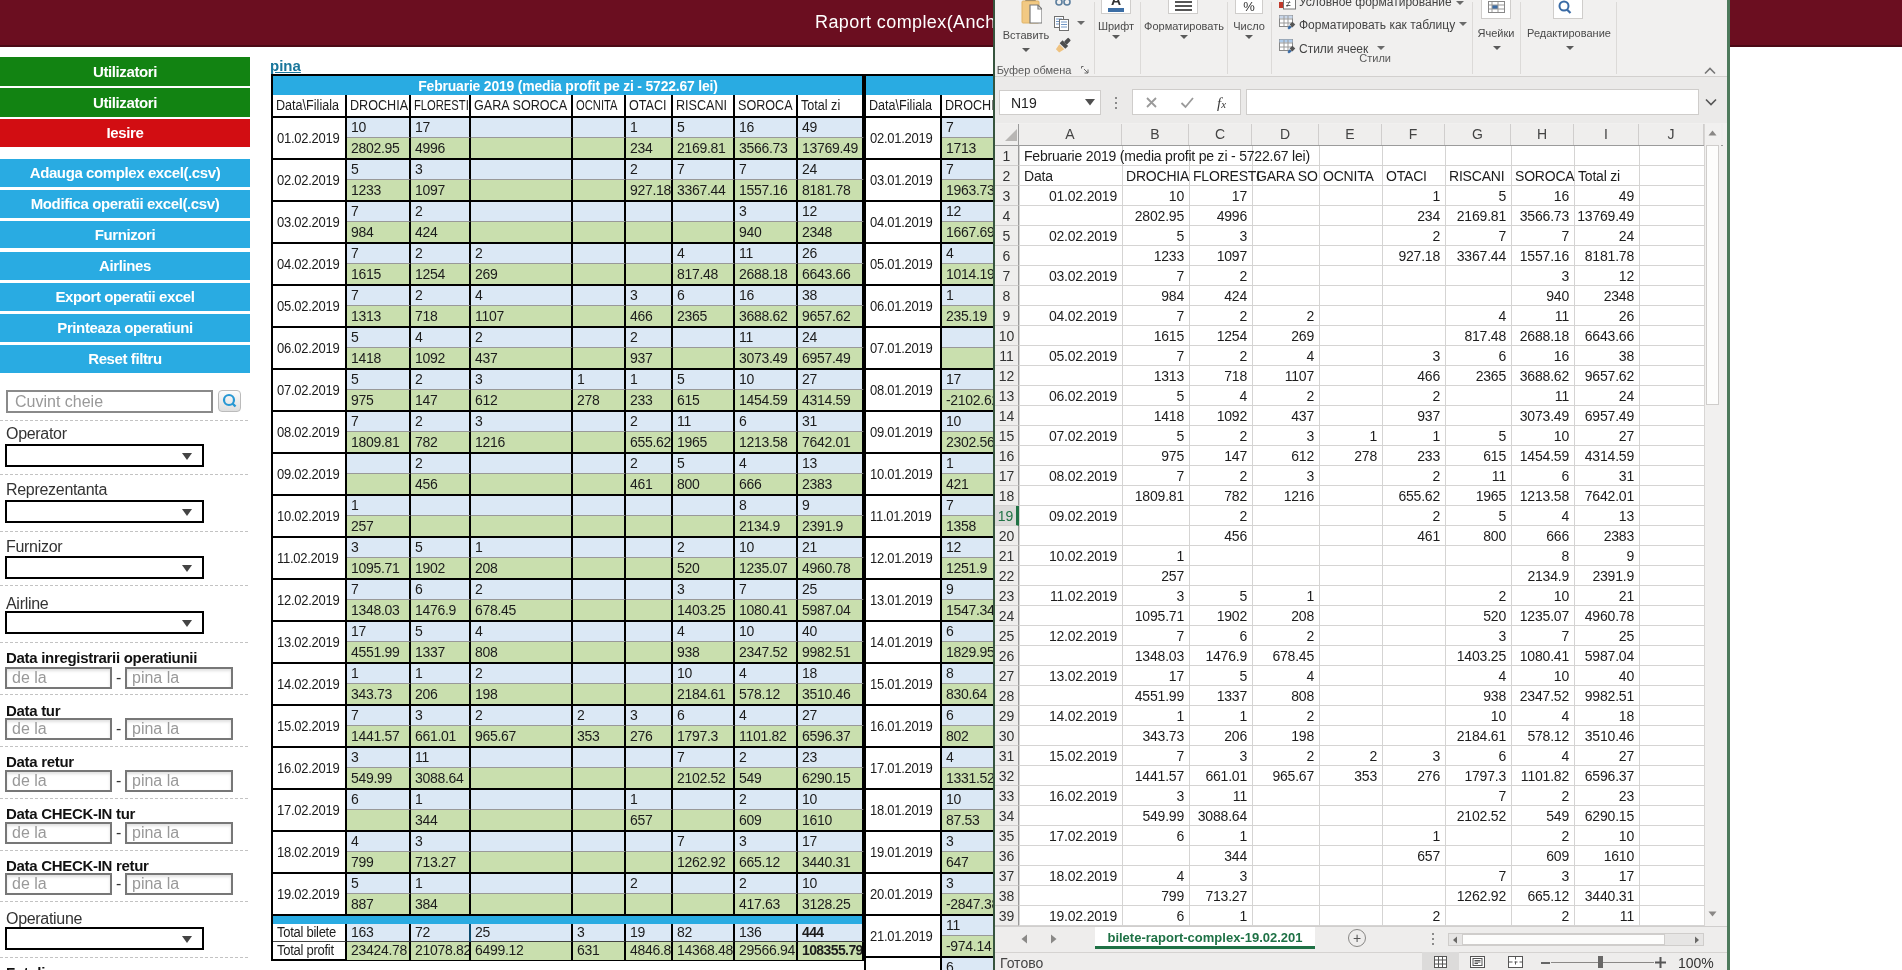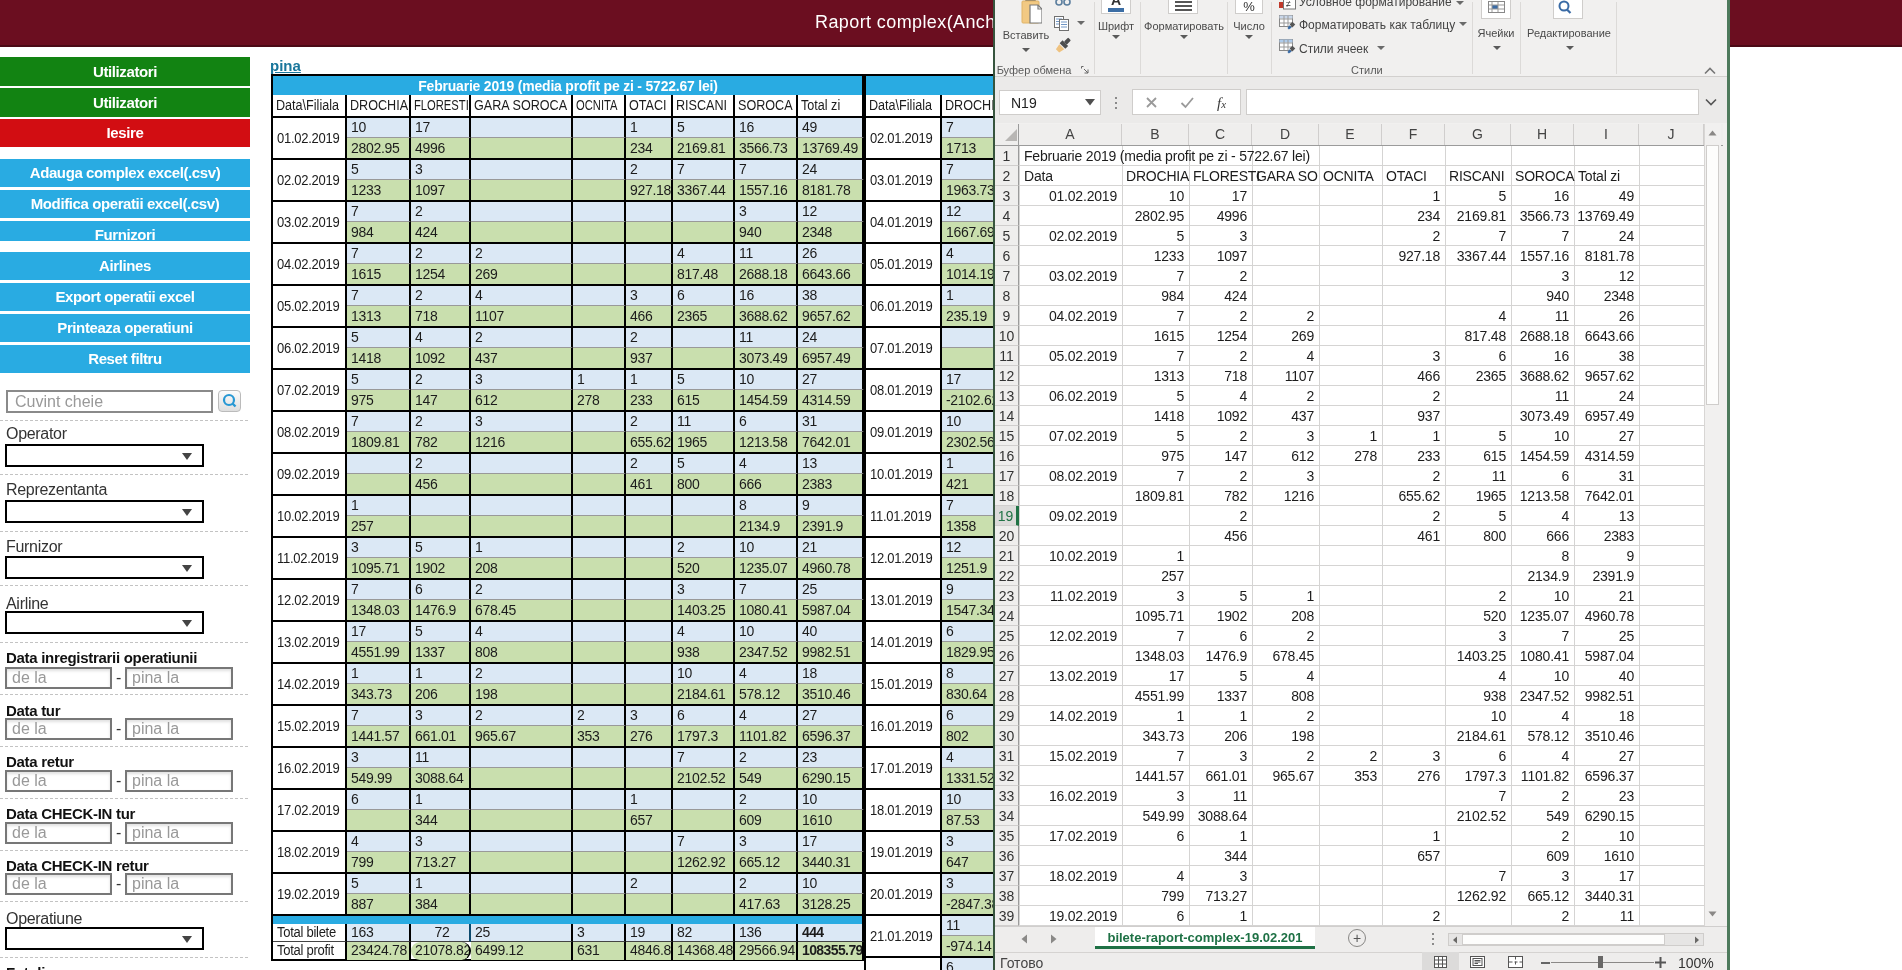--- a/index.html
+++ b/index.html
@@ -39,21 +39,21 @@
 .xllbl{font-size:14px;letter-spacing:-0.2px;color:#1c1c1c;white-space:nowrap}
 </style></head><body>
 <div class="abs" style=""></div>
 <div id="hdr" class="abs"></div>
 <div id="hdrtitle" class="abs">Raport complex(Ancheta)</div>
 <div class="abs sbtn green" style="top:57px;height:29px;line-height:29px">Utilizatori</div>
 <div class="abs sbtn green" style="top:88px;height:29px;line-height:29px">Utilizatori</div>
 <div class="abs sbtn red" style="top:119px;height:28px;line-height:28px">Iesire</div>
 <div class="abs sbtn blue" style="top:159px;height:28px;line-height:28px">Adauga complex excel(.csv)</div>
 <div class="abs sbtn blue" style="top:190px;height:28px;line-height:28px">Modifica operatii excel(.csv)</div>
-<div class="abs sbtn blue" style="top:221px;height:20px;line-height:28px">Furnizori</div>
+<div class="abs sbtn blue" style="top:221px;height:27px;line-height:28px">Furnizori</div>
 <div class="abs sbtn blue" style="top:252px;height:28px;line-height:28px">Airlines</div>
 <div class="abs sbtn blue" style="top:283px;height:28px;line-height:28px">Export operatii excel</div>
 <div class="abs sbtn blue" style="top:314px;height:28px;line-height:28px">Printeaza operatiuni</div>
 <div class="abs sbtn blue" style="top:345px;height:28px;line-height:28px">Reset filtru</div>
 <div class="abs" style="left:6px;top:390px;width:207px;height:23px;border:2px solid #8a8a8a;background:#fff;font-size:16px;color:#999;line-height:20px;padding-left:7px">Cuvint cheie</div>
 <div class="abs" style="left:218px;top:390px;width:23px;height:22px;border:1px solid #bbb;border-radius:4px;background:linear-gradient(#fcfcfc,#dedede)">
 <svg width="21" height="20" viewBox="0 0 21 20" style="position:absolute;left:0;top:0">
 <circle cx="10" cy="9" r="5" fill="none" stroke="#2798d4" stroke-width="2.2"></circle>
 <line x1="13.5" y1="12.5" x2="16.5" y2="15.5" stroke="#2798d4" stroke-width="2.4"></line>
     </svg>
@@ -433,22 +433,22 @@
 <div class="rcell greenc" style="left:673px;top:894px;width:62px;height:22px;border-bottom:2px solid #000;border-right:2px solid #000;line-height:20px"></div>
 <div class="rcell bluec" style="left:735px;top:874px;width:63px;height:20px;border-bottom:1px solid #999;border-right:2px solid #000;line-height:19px">2</div>
 <div class="rcell greenc" style="left:735px;top:894px;width:63px;height:22px;border-bottom:2px solid #000;border-right:2px solid #000;line-height:20px">417.63</div>
 <div class="rcell bluec" style="left:798px;top:874px;width:66px;height:20px;border-bottom:1px solid #999;border-right:2px solid #000;line-height:19px">10</div>
 <div class="rcell greenc" style="left:798px;top:894px;width:66px;height:22px;border-bottom:2px solid #000;border-right:2px solid #000;line-height:20px">3128.25</div>
 <div class="abs" style="left:273px;top:916px;width:589px;height:8px;background:#29abe2"></div>
 <div class="rcell" style="left:273px;top:924px;width:74px;height:18px;border-bottom:1px solid #444;border-right:2px solid #000;line-height:17px"><span class="nw2">Total bilete</span></div>
 <div class="rcell" style="left:273px;top:942px;width:74px;height:18px;border-right:2px solid #000;line-height:17px"><span class="nw2">Total profit</span></div>
 <div class="rcell bluec" style="left:347px;top:924px;width:64px;height:18px;border-bottom:1px solid #444;border-right:2px solid #000;line-height:17px;">163</div>
 <div class="rcell greenc" style="left:347px;top:942px;width:64px;height:18px;border-right:2px solid #000;line-height:17px;">23424.78</div>
-<div class="rcell bluec" style="left:411px;top:924px;width:60px;height:18px;border-bottom:1px solid #444;border-right:2px solid #0c4a6e;line-height:17px;text-align:center;">72</div>
-<div class="rcell greenc" style="left:411px;top:942px;width:60px;height:18px;border-right:2px solid #000;line-height:17px;border-radius:9px;">21078.82</div>
+<div class="rcell bluec" style="left:411px;top:924px;width:60px;height:18px;border-bottom:1px solid #444;border-right:2px solid #0c4a6e;line-height:17px;">72</div>
+<div class="rcell greenc" style="left:411px;top:942px;width:60px;height:18px;border-right:2px solid #000;line-height:17px;">21078.82</div>
 <div class="rcell bluec" style="left:471px;top:924px;width:102px;height:18px;border-bottom:1px solid #444;border-right:2px solid #000;line-height:17px;">25</div>
 <div class="rcell greenc" style="left:471px;top:942px;width:102px;height:18px;border-right:2px solid #000;line-height:17px;">6499.12</div>
 <div class="rcell bluec" style="left:573px;top:924px;width:53px;height:18px;border-bottom:1px solid #444;border-right:2px solid #000;line-height:17px;">3</div>
 <div class="rcell greenc" style="left:573px;top:942px;width:53px;height:18px;border-right:2px solid #000;line-height:17px;">631</div>
 <div class="rcell bluec" style="left:626px;top:924px;width:47px;height:18px;border-bottom:1px solid #444;border-right:2px solid #000;line-height:17px;">19</div>
 <div class="rcell greenc" style="left:626px;top:942px;width:47px;height:18px;border-right:2px solid #000;line-height:17px;">4846.8</div>
 <div class="rcell bluec" style="left:673px;top:924px;width:62px;height:18px;border-bottom:1px solid #444;border-right:2px solid #000;line-height:17px;">82</div>
 <div class="rcell greenc" style="left:673px;top:942px;width:62px;height:18px;border-right:2px solid #000;line-height:17px;">14368.48</div>
 <div class="rcell bluec" style="left:735px;top:924px;width:63px;height:18px;border-bottom:1px solid #444;border-right:2px solid #000;line-height:17px;">136</div>
 <div class="rcell greenc" style="left:735px;top:942px;width:63px;height:18px;border-right:2px solid #000;line-height:17px;">29566.94</div>
@@ -607,21 +607,21 @@
       <line x1="9" y1="1" x2="9" y2="11" stroke="#999"></line>
 <line x1="1" y1="4" x2="13" y2="4" stroke="#999"></line>
       <line x1="1" y1="8" x2="13" y2="8" stroke="#999"></line>
 <g transform="rotate(45 12 11)">
         <rect x="10" y="7" width="4" height="4" fill="#555"></rect>
         <path d="M10.5 11.5 h3 l-0.5 3.5 h-2 z" fill="#3a6ba5"></path>
       </g>
 </svg>
 <div class="abs2" style="left:304px;top:42px;font-size:12px;color:#444;white-space:nowrap">Стили ячеек</div>
 <div class="abs2 rarr" style="left:382px;top:46px;border-top-color:#6a6a6a"></div>
-<div class="abs2 rlbl" style="left:356px;top:64px;width:40px;text-align:left;color:#5a5a5a">Стили</div>
+<div class="abs2 rlbl" style="left:356px;top:52px;width:40px;text-align:right;color:#5a5a5a">Стили</div>
 <div class="abs2 ibox" style="left:486px;top:-6px;width:30px;height:25px"></div>
 <svg class="abs2" style="left:493px;top:1px" width="17" height="12" viewBox="0 0 17 12">
 <rect x="0.5" y="0.5" width="16" height="11" fill="#fff" stroke="#888"></rect>
 <rect x="4" y="4" width="6" height="4" fill="#3a6ba5"></rect>
 <line x1="4" y1="1" x2="4" y2="11" stroke="#999"></line>
       <line x1="10" y1="1" x2="10" y2="11" stroke="#999"></line>
 <line x1="1" y1="4" x2="16" y2="4" stroke="#999"></line>
       <line x1="1" y1="8" x2="16" y2="8" stroke="#999"></line>
 </svg>
 <div class="abs2 rlbl" style="left:479px;top:27px;width:44px;text-align:center">Ячейки</div>

